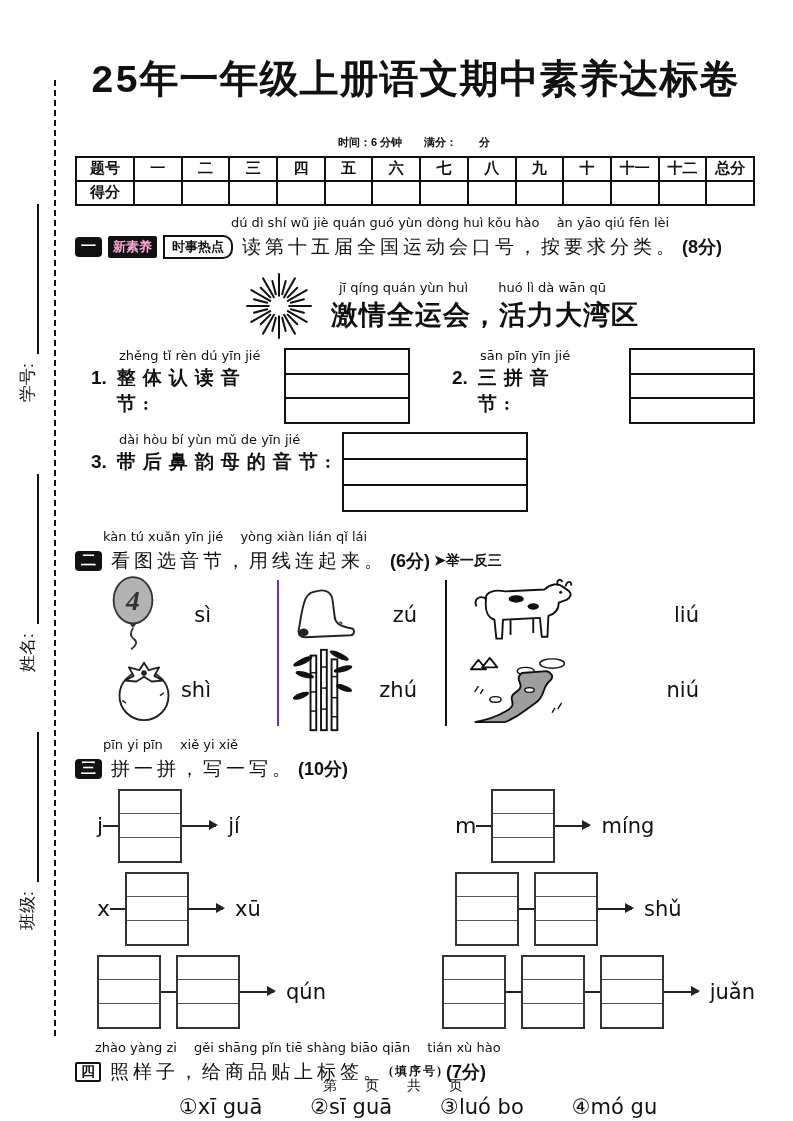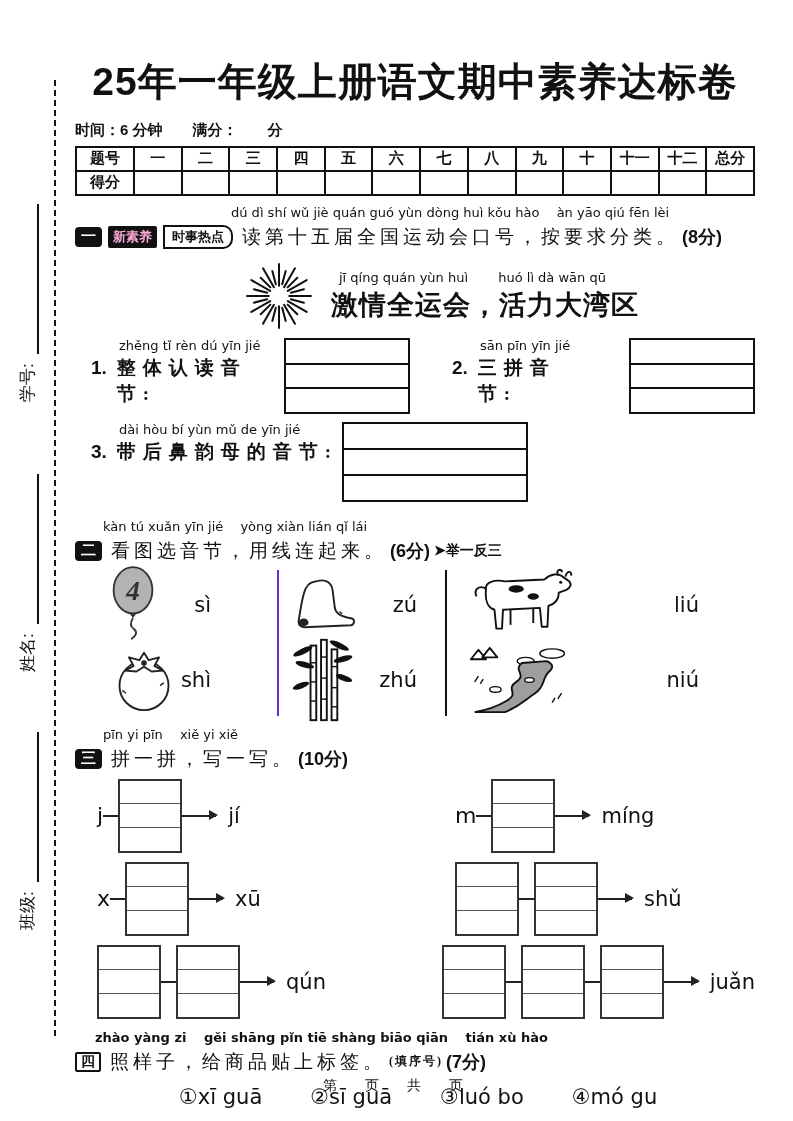--- a/index.html
+++ b/index.html
@@ -6,32 +6,32 @@
   .page{position:relative;width:793px;height:1121px;background:#fff;color:#111;
         font-family:"Liberation Sans",sans-serif;overflow:hidden;}
   
   .dash-line{position:absolute;left:54px;top:80px;height:956px;width:0;border-left:2.5px dashed #111;}
   .side-item{position:absolute;left:16px;transform:rotate(-90deg);transform-origin:0 0;
              display:flex;align-items:flex-end;gap:9px;font-size:17px;font-weight:500;white-space:nowrap;}
   .side-blank{display:inline-block;width:150px;height:4px;border-bottom:2px solid #111;}
   
   .content{position:absolute;left:75px;top:0;width:680px;}
   .title{margin:60px 0 0;text-align:center;font-size:39px;font-weight:900;letter-spacing:1px;
-         line-height:1.15;white-space:nowrap;}
-  .time-line{margin-top:16px;text-align:left;font-size:15px;font-weight:bold;padding-right:2px;}
+         line-height:1.15;white-space:nowrap;font-family:Liberation Mono, monospace;}
+  .time-line{margin-top:30px;text-align:center;font-size:11px;font-weight:bold;padding-right:2px;}
   table.score{width:100%;margin-top:6px;border-collapse:collapse;table-layout:fixed;}
   table.score th,table.score td{border:2px solid #111;height:22px;text-align:center;
          font-size:15px;font-weight:bold;padding:0;}
   table.score th:first-child,table.score td:first-child{width:56px;}
   
   .pinyin{font-family:"DejaVu Sans",sans-serif;font-size:13px;white-space:nowrap;}
   .s1-pinyin{margin:8px 0 0 156px;}
   .s2-pinyin{margin:14px 0 0 28px;}
   .s3-pinyin{margin:10px 0 0 28px;}
-  .s4-pinyin{margin:4px 0 0 20px;font-weight:bold;}
+  .s4-pinyin{margin:4px 0 0 20px;}
   
   .sec-header{display:flex;align-items:center;gap:6px;margin-top:2px;white-space:nowrap;}
   .secnum{background:#111;color:#fff;font-weight:bold;font-size:15px;min-width:27px;height:20px;
           display:inline-flex;align-items:center;justify-content:center;border-radius:4px;flex:0 0 auto;}
   .secnum-outline{background:#fff;color:#111;border:2.5px solid #111;min-width:22px;height:16px;
           display:inline-flex;align-items:center;justify-content:center;font-size:14px;font-weight:bold;
           border-radius:2px;flex:0 0 auto;}
   .badge-dark{background:#111;color:#f9a8d4;font-size:13px;font-weight:bold;padding:2px 5px;border-radius:2px;}
   .badge-outline{border:2px solid #111;font-size:13px;font-weight:bold;padding:1px 7px;
           border-radius:0 10px 10px 0;}

